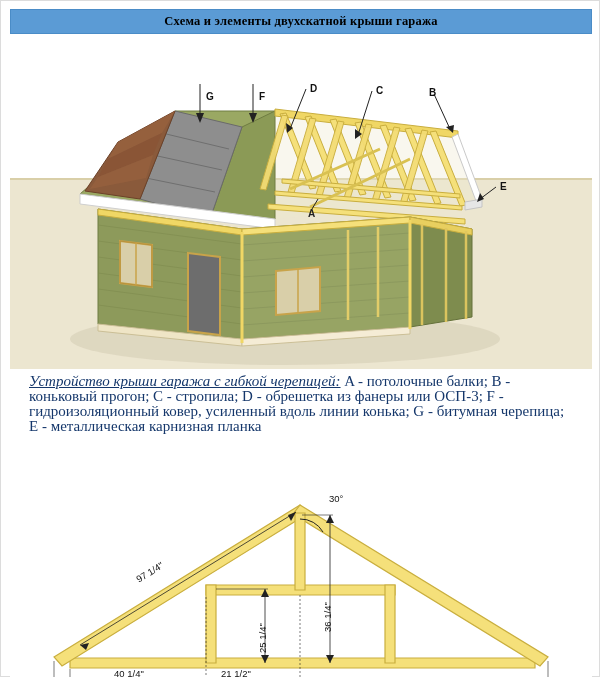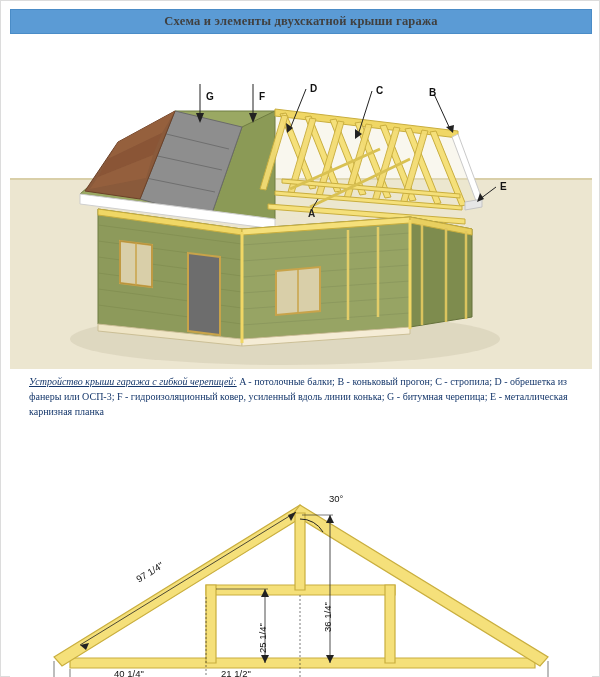--- a/index.html
+++ b/index.html
@@ -19,41 +19,41 @@
 
   
   .title-bar{
     position:absolute;left:9px;top:8px;width:582px;height:25px;
     background:#5b9bd5;
     border:1px solid #4a8cc7;
     box-sizing:border-box;
     display:flex;align-items:center;justify-content:center;
   }
   .title-bar .t{
-    color:#404040;font-size:12.5px;font-weight:bold;letter-spacing:.2px;
+    color:#000000;font-size:12.5px;font-weight:bold;letter-spacing:.2px;
     font-family:"Liberation Serif", serif;
   }
 
   
   .illus{
     position:absolute;left:9px;top:38px;width:582px;height:330px;
     background:#ffffff;overflow:hidden;
   }
   .sky{position:absolute;left:0;top:0;width:100%;height:140px;background:#ffffff;}
   .ground{position:absolute;left:0;top:140px;width:100%;height:190px;background:#ece6d0;}
   .horizon{position:absolute;left:0;top:139px;width:100%;height:2px;background:#d9cfa8;}
 
   
   .bld{position:absolute;left:0;top:0;width:582px;height:330px;}
 
   
   .caption{
     position:absolute;left:28px;top:373px;width:546px;
     font-family:"Liberation Serif", serif;
-    font-size:10px;color:#15376b;line-height:15px;
+    font-size:15px;color:#15376b;line-height:15px;
   }
   .caption .lead{font-style:italic;text-decoration:underline;}
 
   
   .truss{
     position:absolute;left:9px;top:440px;width:582px;height:228px;
     background:#ffffff;
     margin-top:44px;
   }
   .truss svg{display:block;}

